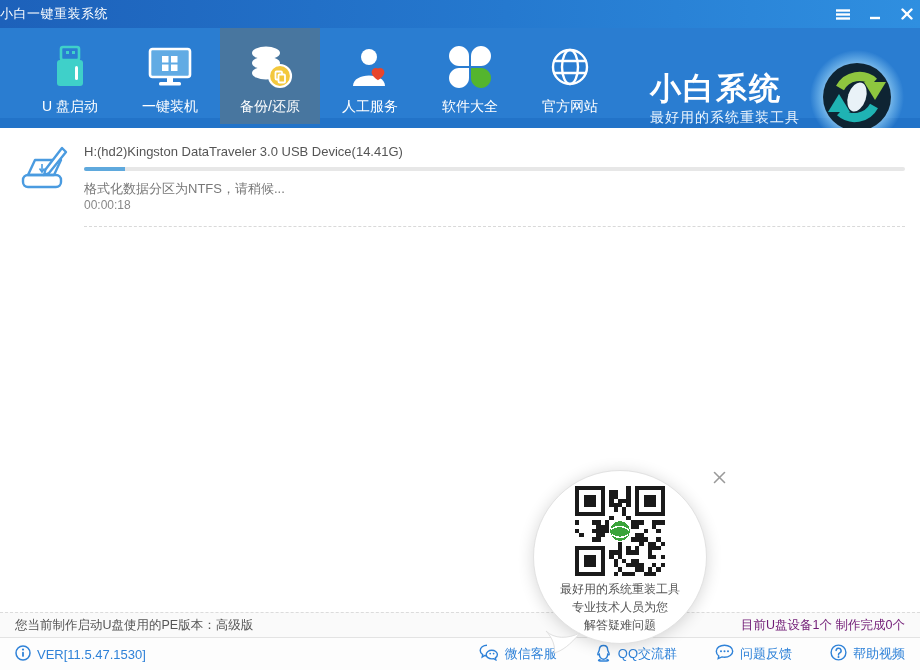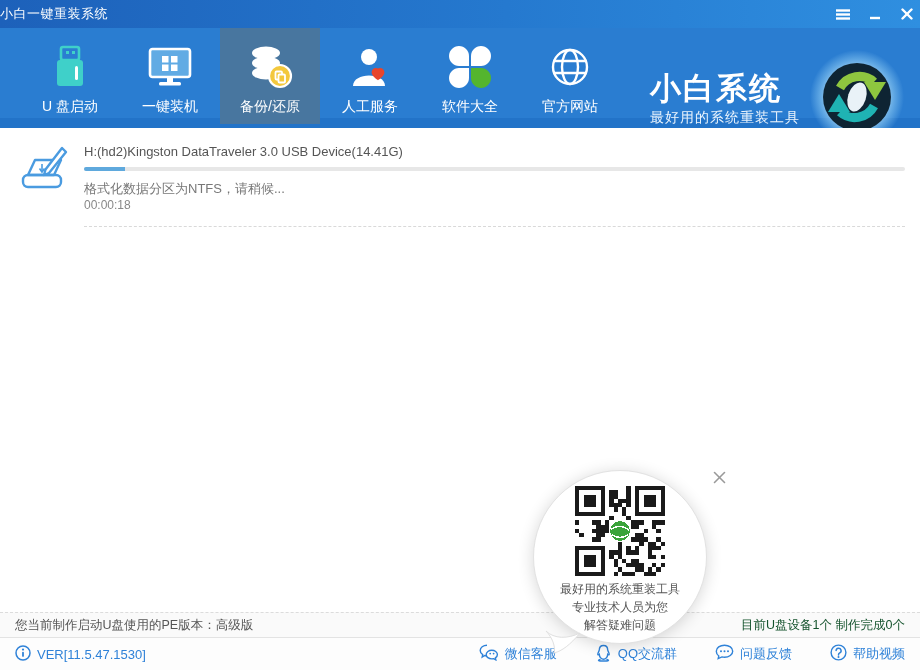--- a/index.html
+++ b/index.html
@@ -45,21 +45,21 @@
   .popup-tail { position:absolute; left:6px; bottom:-12px; }
   .qr { width:90px; height:90px; margin:15px auto 0; display:block; }
   .popup-lines { font-size:12px; color:#555; line-height:1.5; margin-top:4px; }
   .popup-close { position:absolute; left:710px; top:468px; width:18px; height:18px; cursor:pointer; z-index:41;
     display:flex; align-items:center; justify-content:center; }
 
   
   .status-row { height:25px; flex:0 0 25px; background:#fafafa; border-top:1px dashed #dcdcdc;
     display:flex; align-items:center; padding:0 15px; }
   .status-left { font-size:12.5px; color:#555; }
-  .status-right { margin-left:auto; font-size:12.5px; color:#14532d; }
+  .status-right { margin-left:auto; font-size:12.5px; color:#701a75; }
 
   
   .footer { height:33px; flex:0 0 33px; background:#fdfdfd; border-top:1px solid #e3e3e3;
     display:flex; align-items:center; padding:0 15px; }
   .version { display:flex; align-items:center; gap:6px; color:#2f82d8; font-size:13px; cursor:pointer; }
   .footer-links { margin-left:auto; display:flex; align-items:flex-start; gap:38px; }
   .footer-link { display:flex; align-items:center; gap:6px; color:#2f82d8; font-size:13px; cursor:pointer; }
 </style>
 </head>
 <body>

